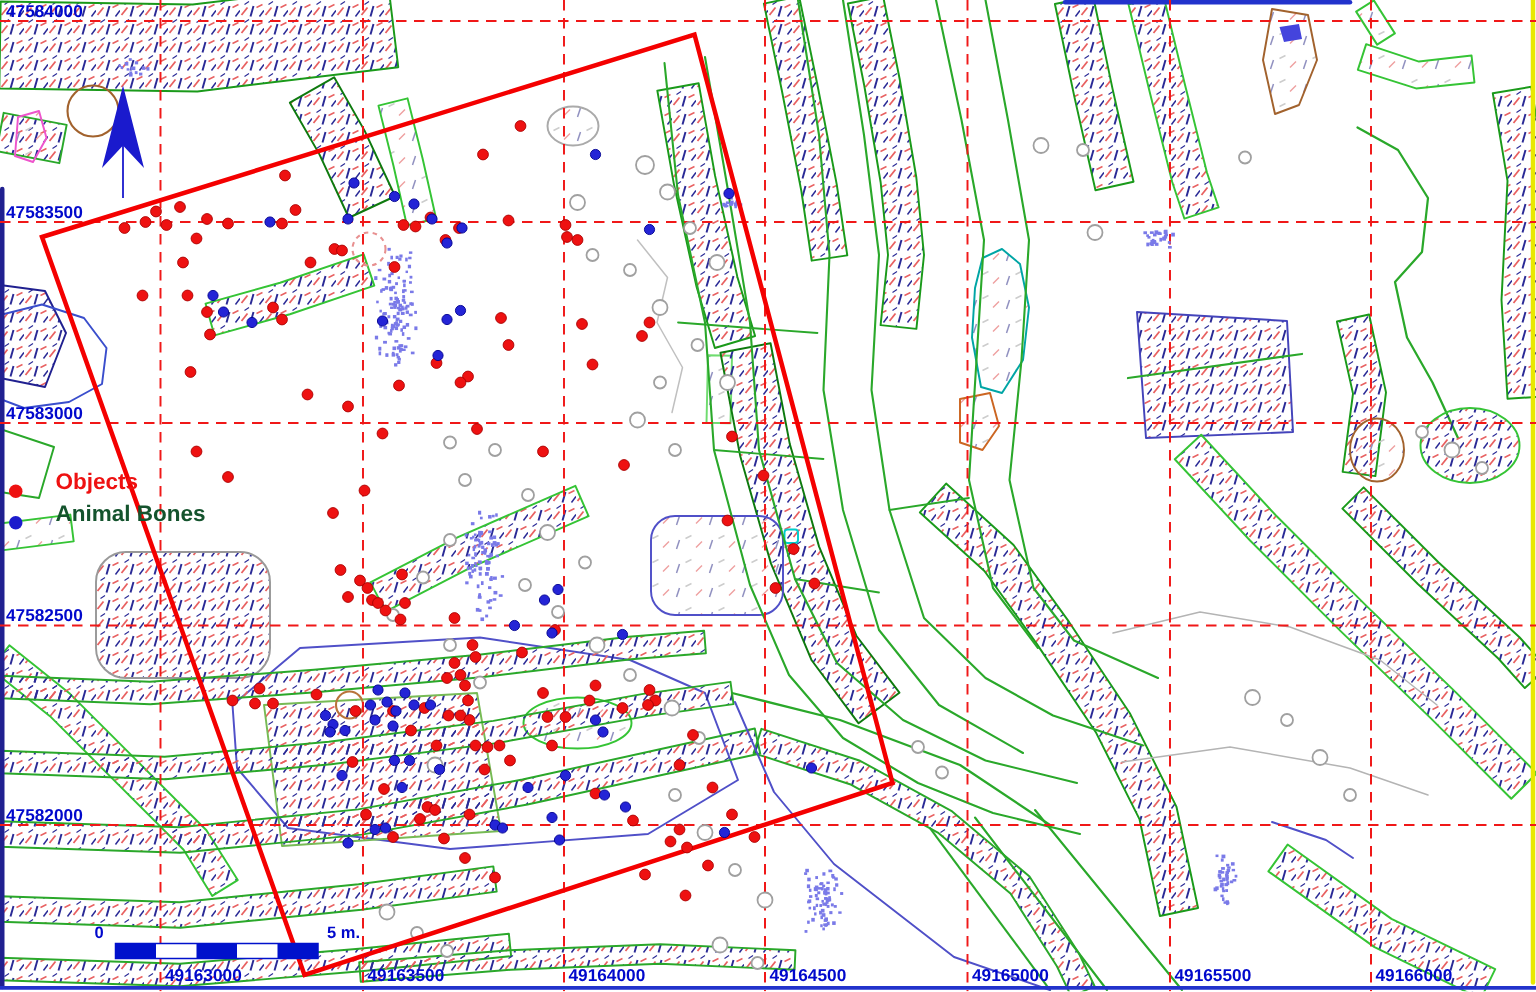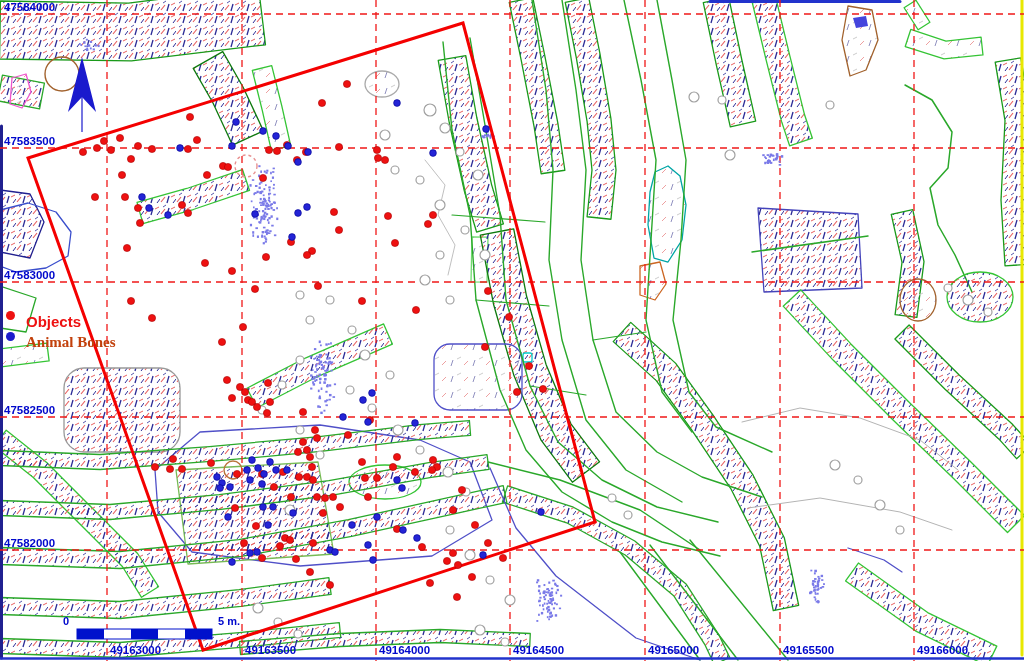--- a/index.html
+++ b/index.html
@@ -1,21 +1,21 @@
 <!DOCTYPE html>
 <html><head>
 <meta charset="utf-8">
 <style>
   html,body{margin:0;padding:0;background:#fff;}
   #app{position:relative;width:1024px;height:661px;background:#ffffff;overflow:hidden;
        font-family:"Liberation Sans",sans-serif;}
   #mapsvg{position:absolute;left:0;top:0;}
   .legend{position:absolute;left:6px;top:311px;line-height:21px;font-weight:bold;
           font-size:15px;white-space:nowrap;}
-  .legend .row{display:flex;align-items:flex-start;gap:11px;height:21px;}
+  .legend .row{display:flex;align-items:flex-end;gap:22px;height:21px;}
   .legend .dot{width:9px;height:9px;border-radius:50%;display:inline-block;flex:0 0 auto;}
 </style>
 </head>
 <body>
 
 <div id="app">
   <svg id="mapsvg" width="1024" height="661" viewBox="0 0 1024 661">
     <defs>
       <pattern id="h" width="16" height="12" patternUnits="userSpaceOnUse">
         <path d="M1,10 L5,5" stroke="#e86060" stroke-width="1.2" fill="none"></path>
@@ -772,16 +772,16 @@
       </g>
   </svg>
 
   <div class="legend">
     <div class="row">
       <span class="dot" id="legDot0" style="background: rgb(238, 17, 17);"></span>
       <span id="legLab0" style="color: rgb(238, 17, 17);">Objects</span>
     </div>
     <div class="row">
       <span class="dot" id="legDot1" style="background: rgb(28, 28, 204);"></span>
-      <span id="legLab1" style="color: #c2410c; font-family: Liberation Serif, serif;">Animal Bones</span>
+      <span id="legLab1" style="color: #14532d;">Animal Bones</span>
     </div>
   </div>
 </div>
 
 </body></html>

